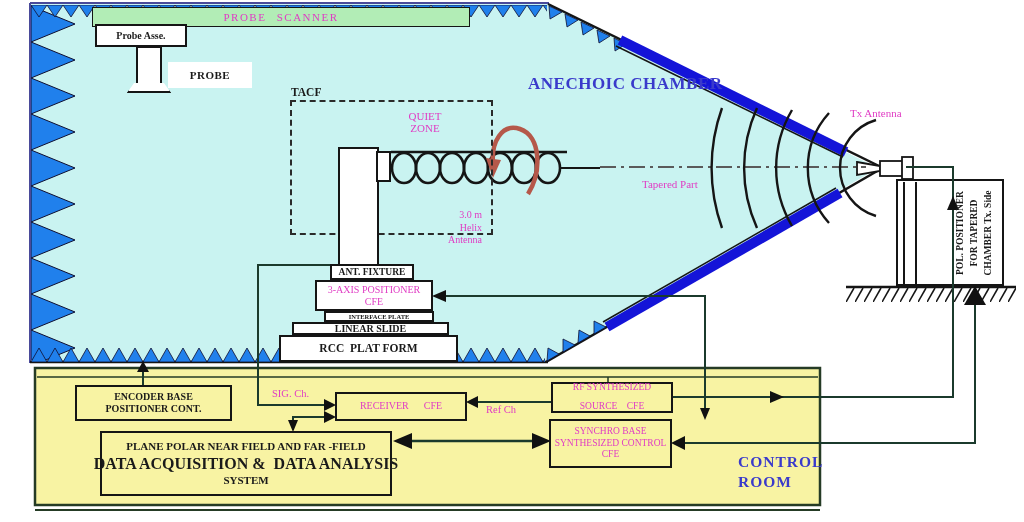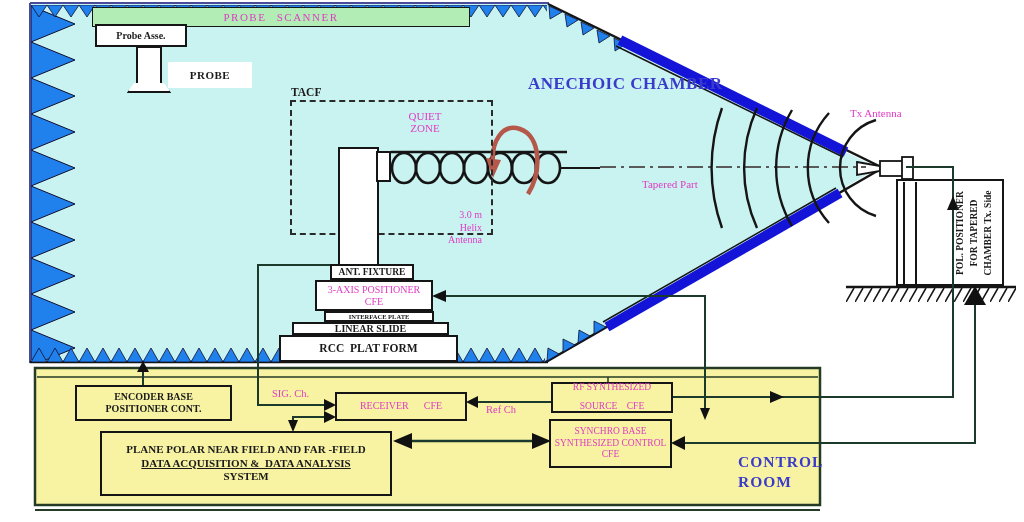--- a/index.html
+++ b/index.html
@@ -223,21 +223,21 @@
 </div>
 
 <div class="abs ybox" style="left:549px;top:419px;width:123px;height:49px;">
   <span class="mag" style="font-size:9.5px;">SYNCHRO BASE</span>
   <span class="mag" style="font-size:9.5px;">SYNTHESIZED CONTROL</span>
   <span class="mag" style="font-size:9.5px;">CFE</span>
 </div>
 
 <div class="abs ybox" style="left:100px;top:431px;width:292px;height:65px;">
   <span class="lbl" style="font-size:11px;">PLANE POLAR NEAR FIELD AND FAR -FIELD</span>
-  <span class="lbl pre" style="font-size:11px;text-decoration:underline;">DATA ACQUISITION &amp;  DATA ANALYSIS</span>
+  <span class="lbl pre" style="font-size:16px;">DATA ACQUISITION &amp;  DATA ANALYSIS</span>
   <span class="lbl" style="font-size:11px;">SYSTEM</span>
 </div>
 
 <div class="abs" style="left:712px;top:452px;width:120px;line-height:1.3;">
   <div class="blu" style="font-size:15.5px;letter-spacing:1px;">CONTROL</div>
   <div class="blu" style="font-size:15.5px;letter-spacing:1px;">ROOM</div>
 </div>
 
 <div class="abs mag" style="left:272px;top:388px;font-size:10.5px;">SIG. Ch.</div>
 <div class="abs mag" style="left:486px;top:404px;font-size:10.5px;">Ref Ch</div>

